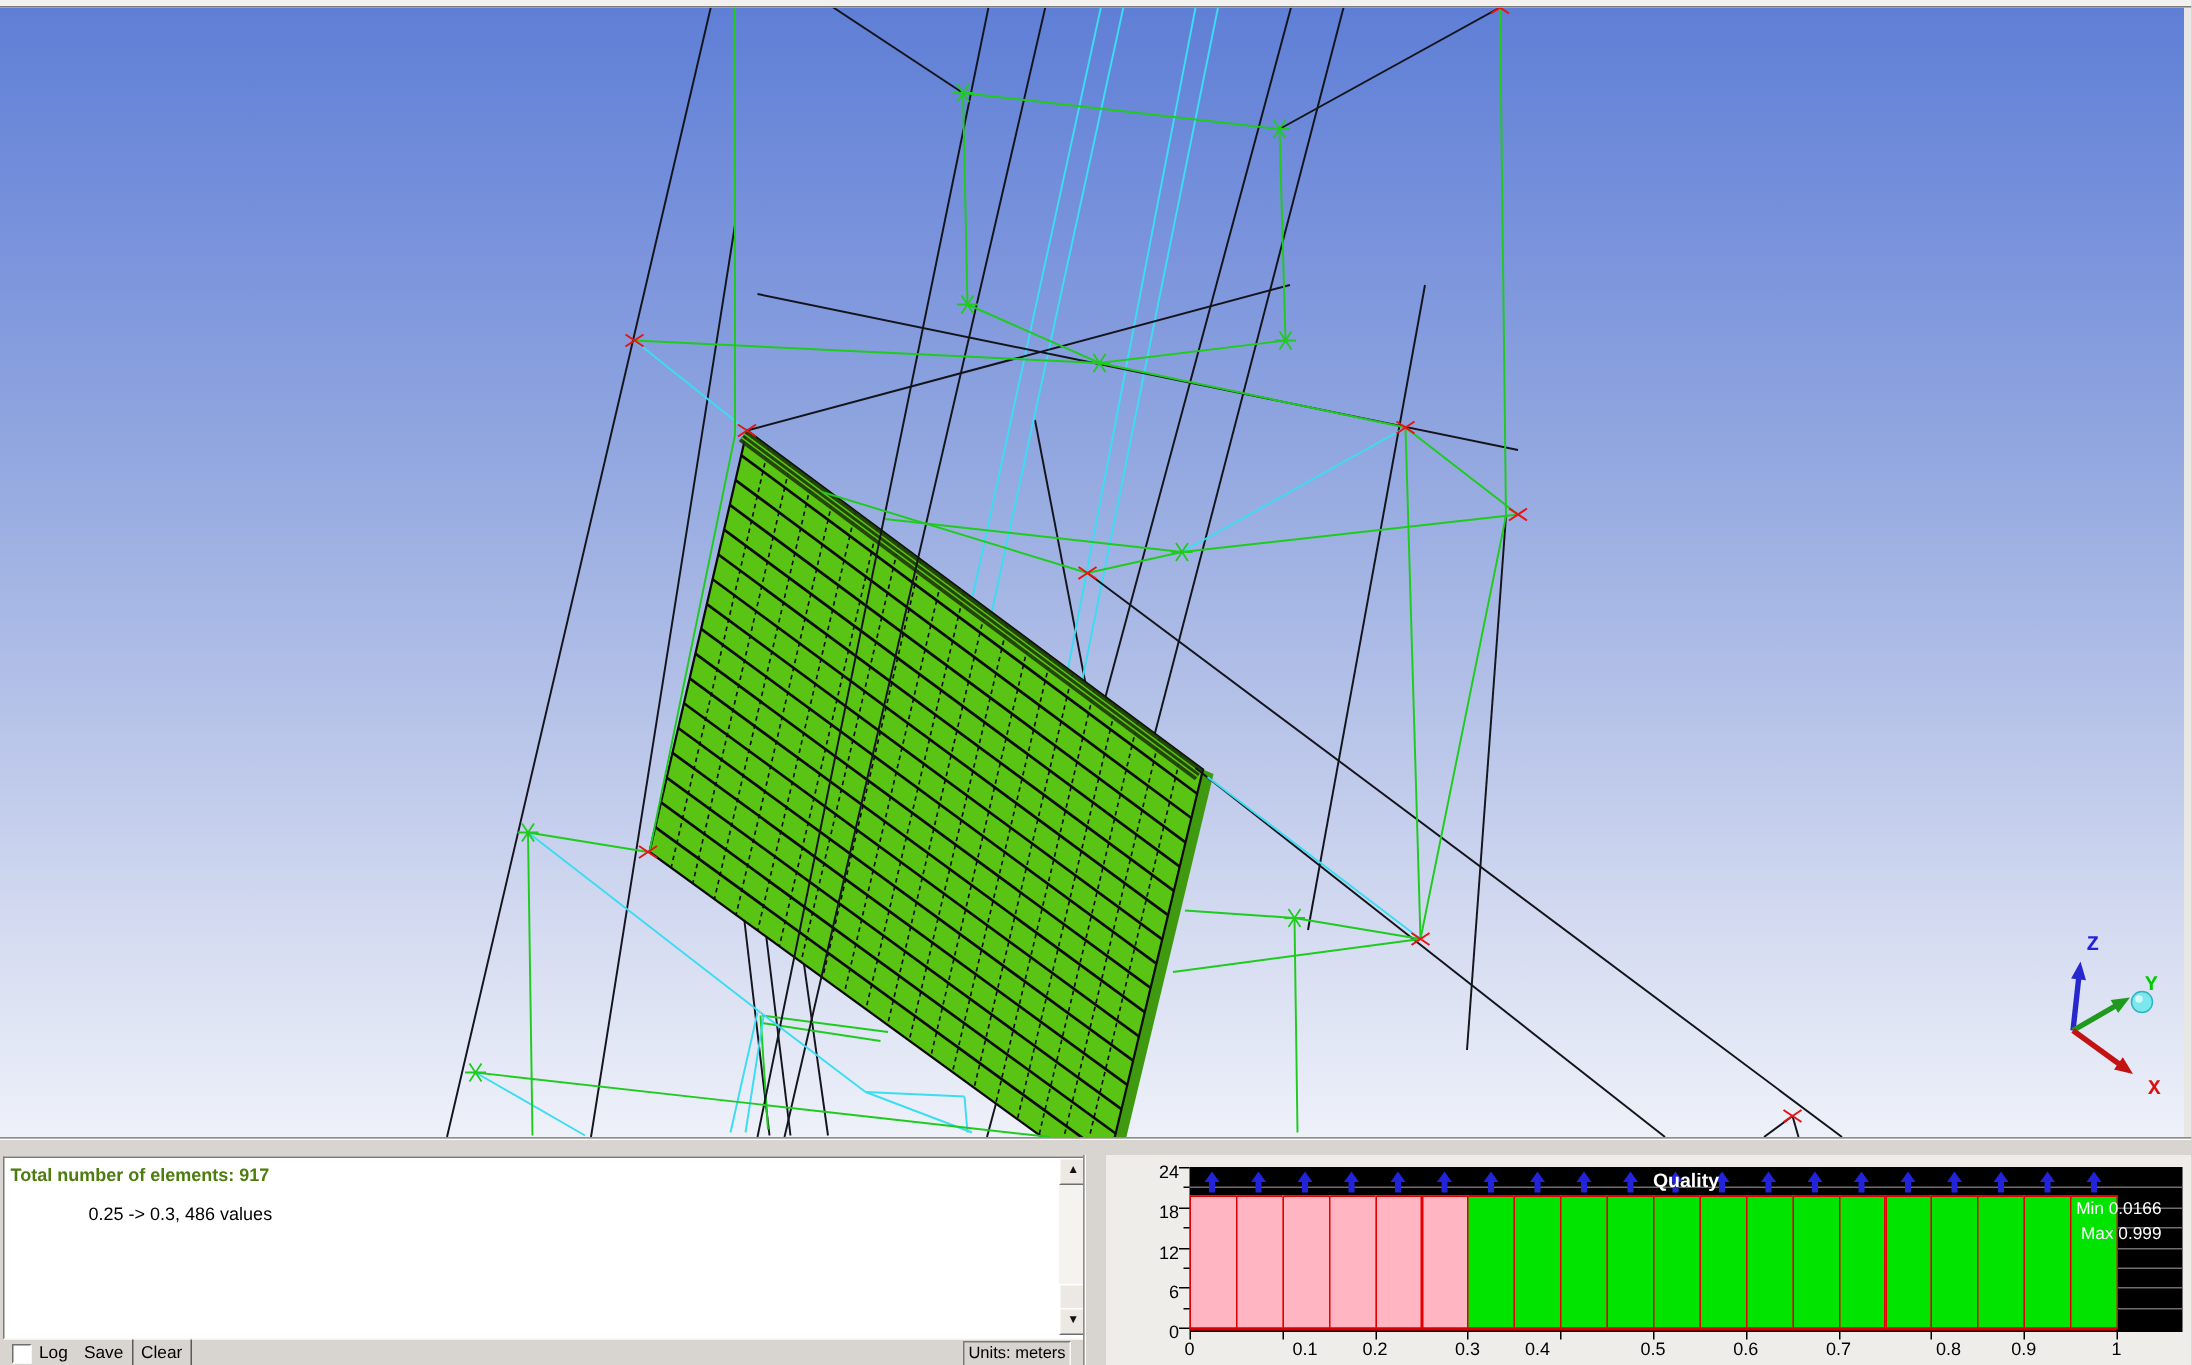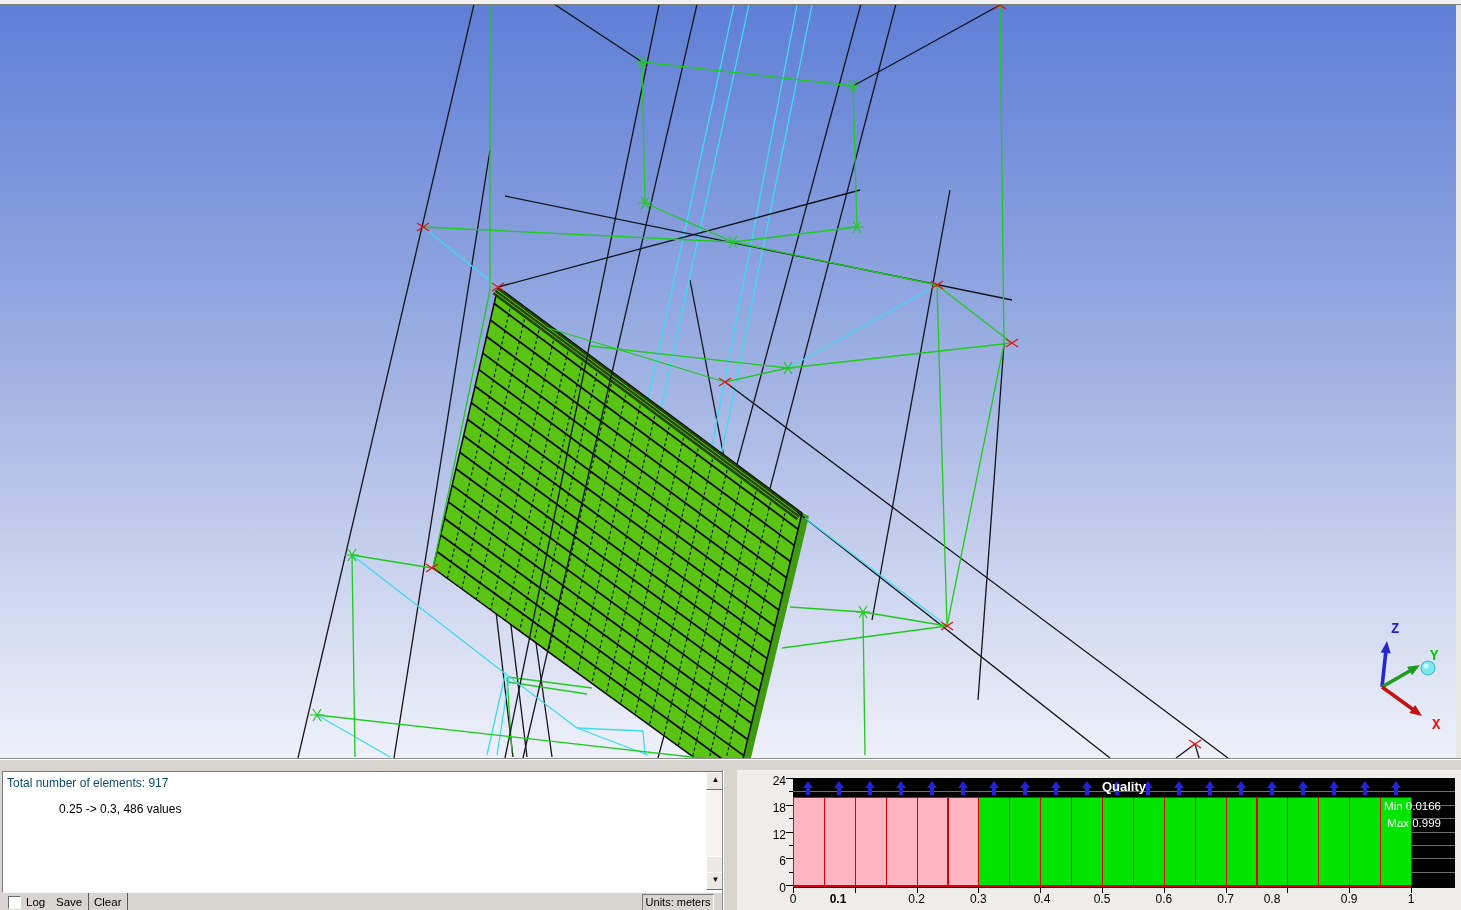--- a/index.html
+++ b/index.html
@@ -22,21 +22,21 @@
 
   
   .hsplit{position:absolute;top:758px;left:0;width:1461px;height:12px;background:#d8d5d0;
           border-top:1px solid #8e8e8e;box-shadow:inset 0 1px 0 #ffffff, inset 0 -1px 0 #a8a5a0;}
 
   
   .console{position:absolute;top:770px;left:0;width:737px;height:140px;background:#d8d5d0;}
   .console-view{position:absolute;top:1px;left:2px;width:720px;height:120px;background:#ffffff;
                 border:1px solid;border-color:#7a7a7a #fafafa #fafafa #7a7a7a;overflow:hidden;}
   .msgs{position:absolute;top:5px;left:4px;right:20px;font-size:12px;line-height:13px;white-space:pre;}
-  .msg-blue{color:#0c4a6e;}
+  .msg-blue{color:#4d7c0f;font-weight:bold;}
   .msg-black{color:#000000;padding-left:52px;}
   .msg-gap{height:13px;}
 
   
   .sbar{position:absolute;top:0;right:0;width:17px;height:118px;background:#f4f3f0;}
   .sb-btn{position:absolute;left:0;width:17px;height:16px;background:#ece9e4;
           border:1px solid;border-color:#ffffff #6e6e6e #6e6e6e #ffffff;
           font-size:8px;line-height:14px;text-align:center;color:#111;}
   .sb-up{top:0;} .sb-dn{bottom:0;}
   .sb-thumb{position:absolute;left:0;bottom:17px;width:17px;height:15px;background:#ece9e4;
@@ -382,35 +382,35 @@
         <div class="ylab" style="top: 5px;">24</div>
         <div class="ytick" style="left: 52px; width: 4px; top: 101.625px;"></div>
         <div class="ytick" style="left: 52px; width: 4px; top: 74.875px;"></div>
         <div class="ytick" style="left: 52px; width: 4px; top: 48.125px;"></div>
         <div class="ytick" style="left: 52px; width: 4px; top: 21.375px;"></div>
       </div>
     <div id="xaxis">
         <div class="xtick" style="left: 56px;"></div>
         <div class="xlab" style="left: 39px;">0</div>
         <div class="xtick" style="left: 117.8px;"></div>
-        <div class="xlab" style="left: 84px; font-weight: bold;">0.1</div>
+        <div class="xlab" style="left: 116px;">0.1</div>
         <div class="xtick" style="left: 179.6px;"></div>
         <div class="xlab" style="left: 162.6px;">0.2</div>
         <div class="xtick" style="left: 241.4px;"></div>
         <div class="xlab" style="left: 224.4px;">0.3</div>
         <div class="xtick" style="left: 303.2px;"></div>
-        <div class="xlab" style="left: 288px;">0.4</div>
+        <div class="xlab" style="left: 271px;">0.4</div>
         <div class="xtick" style="left: 365px;"></div>
         <div class="xlab" style="left: 348px;">0.5</div>
         <div class="xtick" style="left: 426.8px;"></div>
         <div class="xlab" style="left: 409.8px;">0.6</div>
         <div class="xtick" style="left: 488.6px;"></div>
         <div class="xlab" style="left: 471.6px;">0.7</div>
         <div class="xtick" style="left: 550.4px;"></div>
-        <div class="xlab" style="left: 518px;">0.8</div>
+        <div class="xlab" style="left: 545px;">0.8</div>
         <div class="xtick" style="left: 612.2px;"></div>
         <div class="xlab" style="left: 595.2px;">0.9</div>
         <div class="xtick" style="left: 674px;"></div>
         <div class="xlab" style="left: 657px;">1</div>
       </div>
   </div>
 
 </div>
 
 </body></html>

